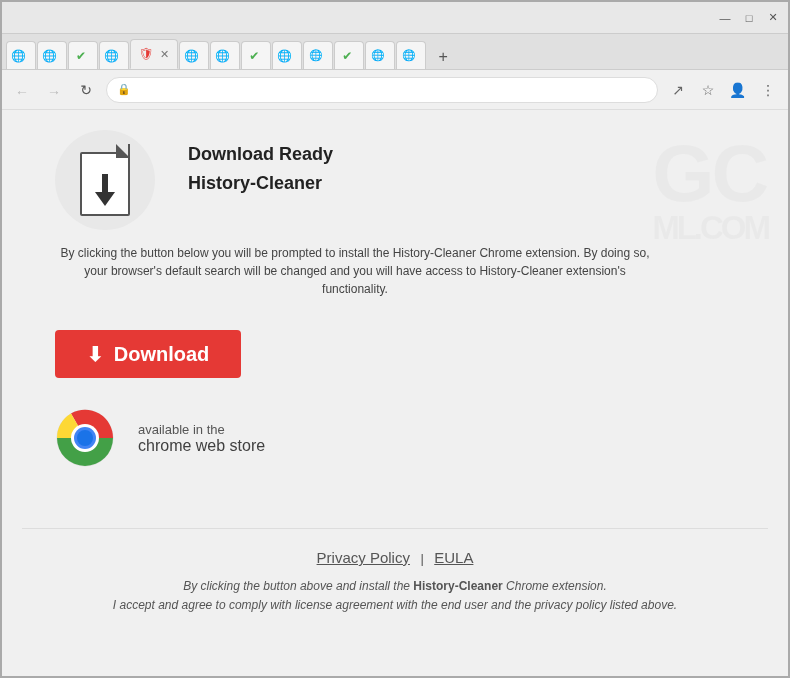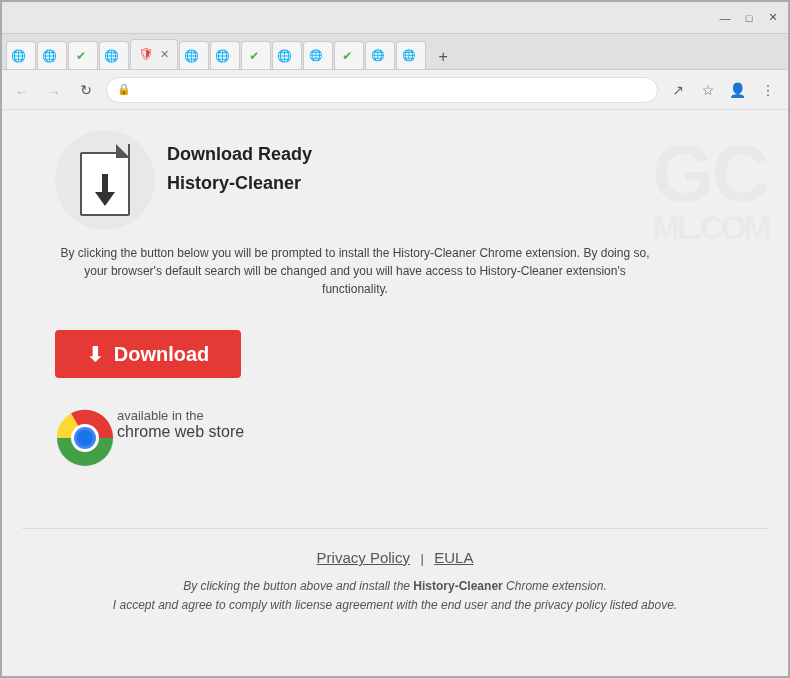--- a/index.html
+++ b/index.html
@@ -193,21 +193,21 @@
       width: 100%;
       max-width: 680px;
       display: flex;
       flex-direction: column;
       align-items: flex-start;
     }
 
     .product-section {
       display: flex;
       align-items: flex-start;
-      gap: 12px;
+      gap: 33px;
       margin-bottom: 14px;
       width: 100%;
     }
 
     .file-icon-wrapper {
       background: #e8e8e8;
       border-radius: 50%;
       width: 100px;
       height: 100px;
       display: flex;
@@ -306,21 +306,22 @@
       margin-bottom: 30px;
       text-decoration: none;
     }
 
     .download-icon {
       font-size: 20px;
     }
 
     .chrome-store-section {
       display: flex;
-      gap: 2px;
+      align-items: center;
+      gap: 23px;
       margin-bottom: 30px;
     }
 
     .chrome-logo {
       width: 60px;
       height: 60px;
       position: relative;
     }
 
     .chrome-store-text {

